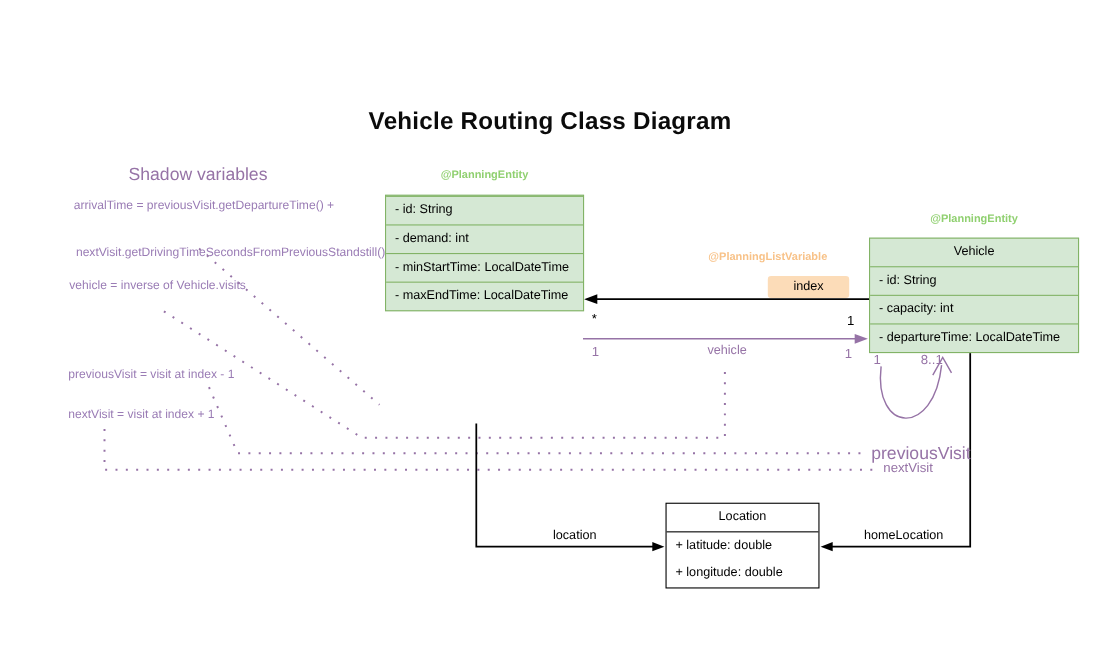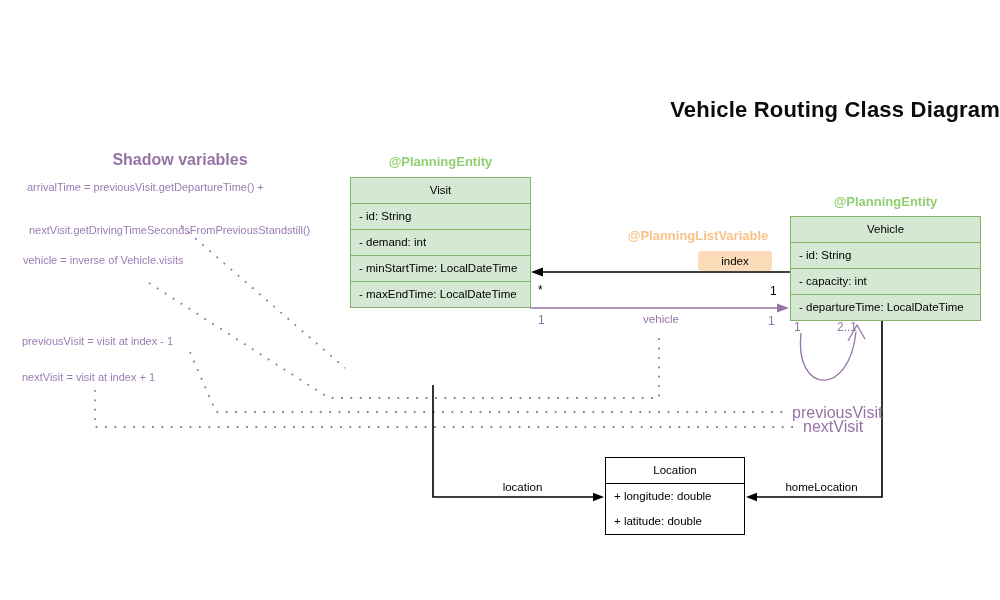--- a/index.html
+++ b/index.html
@@ -1,42 +1,42 @@
 <!DOCTYPE html>
 <html style="--green_border: #82b366; --green_fill: #d5e8d4; --green_text: #90d070; --orange_text: #f8c288; --orange_fill: #fcdcb8; --purple: #9673a6; --purple_text: #9a7cb5; --purple_light: #b292c8;"><head>
 <meta charset="utf-8">
 <style>
   html,body{margin:0;padding:0;background:#fff;}
   .stage{
     position:relative;width:1000px;height:600px;background:#fff;overflow:hidden;
     font-family:"Liberation Sans", sans-serif;color:#000;
   }
   .page-title{
-    position:absolute;left:0;top:97px;width:1000px;text-align:right;
+    position:absolute;left:0;top:97px;width:1000px;text-align:center;
     font-size:22px;font-weight:bold;color:#0b0b0b;letter-spacing:.2px;
   }
   
   .sv-title{
     position:absolute;left:80px;top:151px;width:200px;text-align:center;
-    font-size:16px;font-weight:bold;color:var(--purple);
+    font-size:16px;font-weight:normal;color:var(--purple);
   }
-  .sv-line{position:absolute;font-size:11px;color:var(--purple_text);white-space:nowrap;}
+  .sv-line{position:absolute;font-size:11px;color:var(--purple_text);white-space:nowrap;margin-left:40px;}
   
   .uml{
     position:absolute;border:1px solid var(--green_border);background:var(--green_fill);
     font-size:11.5px;box-sizing:border-box;
   }
   .uml-header{height:25px;line-height:25px;text-align:center;}
   .uml-row{height:25px;line-height:25px;padding-left:8px;border-top:1px solid var(--green_border);white-space:nowrap;}
   .uml-row.shadow{color:var(--purple_light);}
   .uml.plain{border-color:#000;background:#fff;}
   .uml.plain .uml-header{border-bottom:1px solid #000;}
   .uml.plain .uml-row{border-top:none;}
   
-  .ann{position:absolute;font-weight:bold;font-size:13px;text-align:center;white-space:nowrap;}
+  .ann{position:absolute;font-weight:bold;font-size:10px;text-align:center;white-space:nowrap;}
   .ann.green{color:var(--green_text);}
   .ann.orange{color:var(--orange_text);}
   .chip{
     position:absolute;background:var(--orange_fill);border-radius:3px;
     font-size:11.5px;text-align:center;line-height:20px;
   }
   .lbl{position:absolute;font-size:11.5px;white-space:nowrap;}
   .lbl.center{text-align:center;}
   .lbl.purple{color:var(--purple);}
   .mult{position:absolute;font-size:12px;white-space:nowrap;}
@@ -83,51 +83,50 @@
 
     <path class="wire-black" d="M 433 385 V 497 H 594"></path>
     <polygon class="head-black" points="604,497 593,492.8 593,501.2"></polygon>
 
     <path class="wire-black" d="M 882 320 V 497 H 756"></path>
     <polygon class="head-black" points="746,497 757,492.8 757,501.2"></polygon>
   </svg>
 
   <div class="ann green" style="left:350px;top:154px;width:181px;">@PlanningEntity</div>
   <div class="uml" style="left:350px;top:177px;width:181px;">
-    <div class="uml-header">Visit</div>
     <div class="uml-row">- id: String</div>
     <div class="uml-row">- demand: int</div>
     <div class="uml-row">- minStartTime: LocalDateTime</div>
     <div class="uml-row">- maxEndTime: LocalDateTime</div>
   </div>
 
   <div class="ann green" style="left:790px;top:194px;width:191px;">@PlanningEntity</div>
   <div class="uml" style="left:790px;top:216px;width:191px;">
     <div class="uml-header">Vehicle</div>
     <div class="uml-row">- id: String</div>
     <div class="uml-row">- capacity: int</div>
     <div class="uml-row">- departureTime: LocalDateTime</div>
   </div>
 
   <div class="uml plain" style="left:605px;top:457px;width:140px;">
     <div class="uml-header">Location</div>
+    <div class="uml-row">+ latitude: double</div>
     <div class="uml-row">+ longitude: double</div>
-    <div class="uml-row">+ latitude: double</div>
   </div>
 
   <div class="ann orange" style="left:608px;top:228px;width:180px;">@PlanningListVariable</div>
   <div class="chip" style="left:698px;top:251px;width:74px;height:20px;">index</div>
   <div class="mult" style="left:538px;top:283px;">*</div>
   <div class="mult" style="left:770px;top:284px;">1</div>
 
   <div class="mult purple" style="left:538px;top:313px;">1</div>
   <div class="lbl purple center" style="left:611px;top:313px;width:100px;">vehicle</div>
   <div class="mult purple" style="left:768px;top:314px;">1</div>
 
   <div class="mult purple" style="left:794px;top:320px;">1</div>
-  <div class="mult purple" style="left:837px;top:320px;">2..1</div>
+  <div class="mult purple" style="left:837px;top:320px;">8..1</div>
   <div class="lbl purple" style="left:792px;top:404px;font-size:16px;">previousVisit</div>
-  <div class="lbl purple" style="left:803px;top:418px;font-size:16px;">nextVisit</div>
+  <div class="lbl purple" style="left:803px;top:418px;font-size:12px;">nextVisit</div>
 
   <div class="lbl center" style="left:480px;top:481px;width:85px;">location</div>
   <div class="lbl center" style="left:779px;top:481px;width:85px;">homeLocation</div>
 
 </div>
 
 </body></html>

